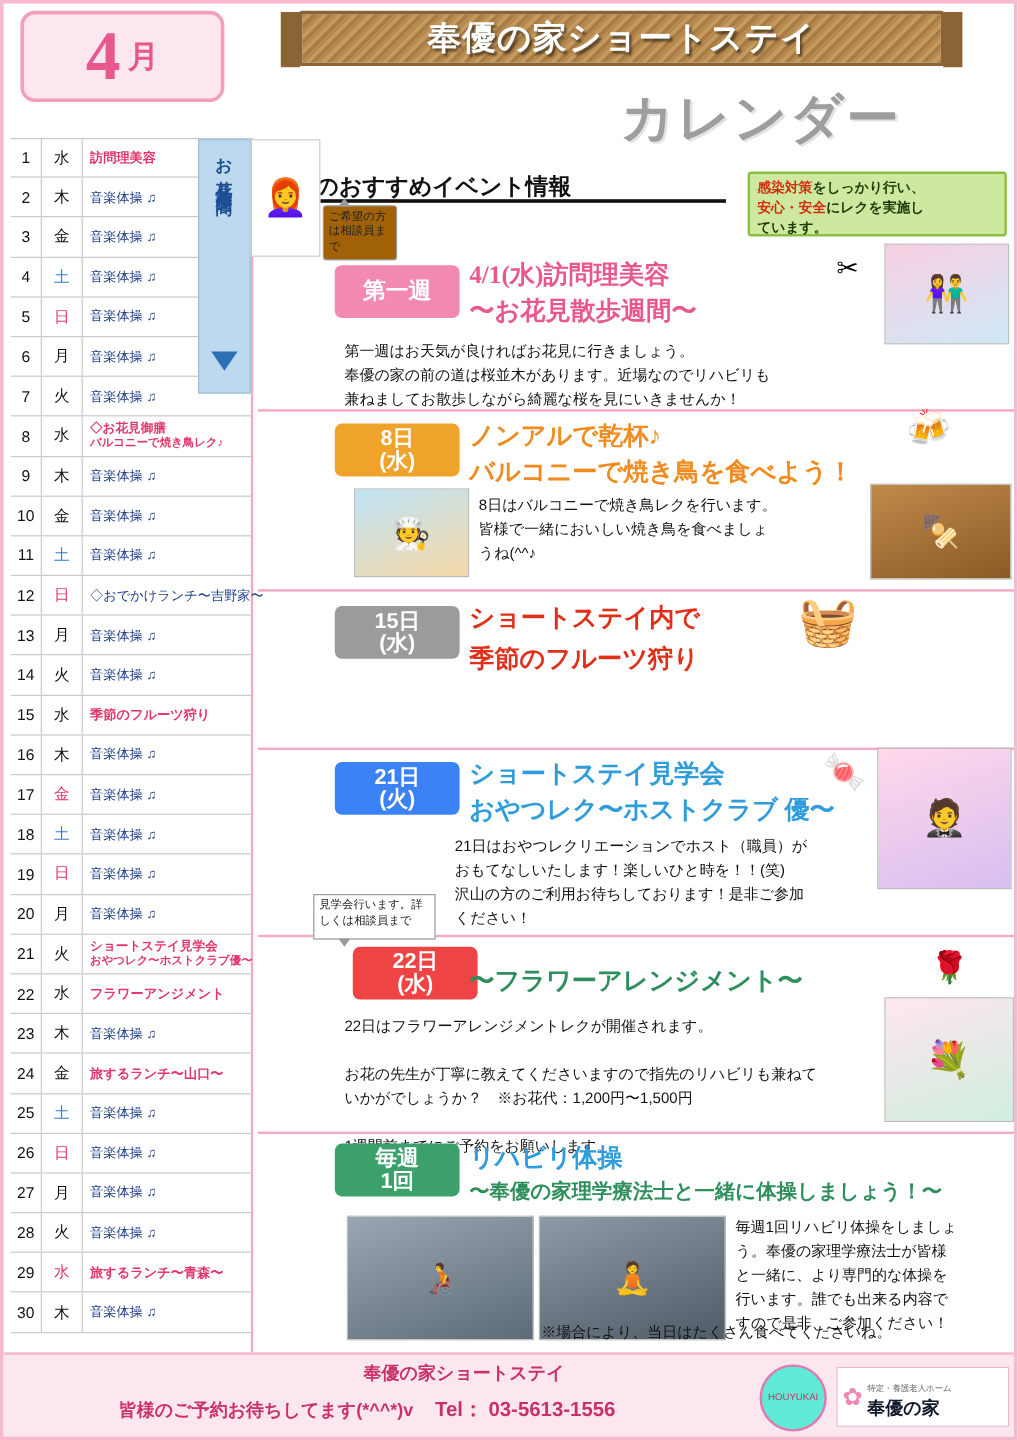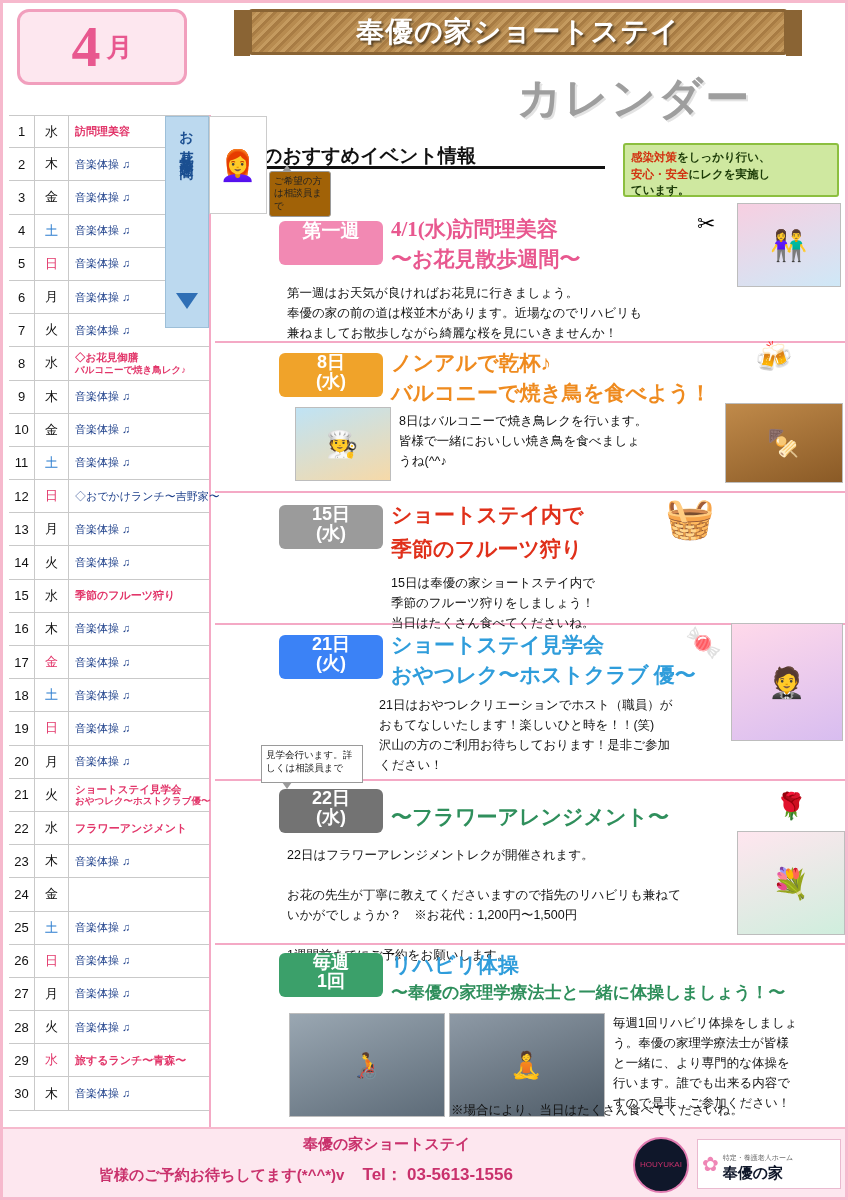--- a/index.html
+++ b/index.html
@@ -132,30 +132,30 @@
     background:#fff; border:1px solid #cccccc;
   }
 
   
   .content { position:absolute; left:212px; top:200px; width:630px; }
   .blk { position:relative; }
   .hr-pink { border-top:2px solid #f4a9c5; margin:6px 0; }
 
   .weeklabel {
     position:absolute; width:104px; height:44px; border-radius:6px;
-    display:flex; flex-direction:column; align-items:center; justify-content:flex-start;
+    display:flex; flex-direction:column; align-items:center; justify-content:center;
     color:#fff; font-weight:bold; line-height:1.05; font-size:19px;
   }
   .weeklabel.two { font-size:18px; }
   .wl-pink { background:#f289b3; }
   .wl-orange { background:#f0a32a; }
   .wl-gray { background:#9b9b9b; }
   .wl-blue { background:#3b82f6; }
   .wl-green { background:#3ba06a; }
-  .wl-teal { background:#737373; }
+  .wl-teal { background:#ef4444;margin-left:15px; }
 
   .h1 { font-size:21px; font-weight:bold; font-family:"Liberation Serif", serif; }
   .h2 { font-size:21px; font-weight:bold; font-family:"Liberation Serif", serif; }
   .c-pink { color:#e8588f; }
   .c-orange { color:#ef8b1f; }
   .c-red { color:#e0301a; }
   .c-blue { color:#2f9ddb; }
   .c-green { color:#2f8f5c; }
   .body-t { font-size:12.5px; color:#111; line-height:1.6; }
 
@@ -172,21 +172,21 @@
   .footer .f1 {
     position:absolute; left:300px; top:6px; font-size:15px; font-weight:bold; color:#c9316c;
   }
   .footer .f2 {
     position:absolute; left:96px; top:34px; font-size:15px; font-weight:bold; color:#c9316c;
   }
   .footer .tel { font-size:17px; }
   .footer .logo1 {
     position:absolute; left:630px; top:8px; width:56px; height:56px; border-radius:50%;
     border:2px solid #e07ab0; display:flex; align-items:center; justify-content:center;
-    font-size:8px; color:#c9316c; background:#0f172a; text-align:center; line-height:1.1;
+    font-size:8px; color:#c9316c; background:#5eead4; text-align:center; line-height:1.1;
   }
   .footer .logo2 {
     position:absolute; left:694px; top:10px; width:144px; height:50px;
     background:#fff; border:1px solid #eab9cf; display:flex; align-items:center; gap:4px; padding:2px 4px;
   }
   .footer .logo2 .flower { font-size:20px; color:#ef86b6; }
   .footer .logo2 .txt { font-size:15px; font-weight:bold; color:#0f172a; font-family:Liberation Sans, sans-serif;}
   .footer .logo2 .small { font-size:7px; color:#666; }
 
   .bubble2 {
@@ -354,20 +354,21 @@
         <div class="ev pink">フラワーアンジメント</div>
       </div>
       <div class="row">
         <div class="d">23</div>
         <div class="w ">木</div>
         <div class="ev ">音楽体操 ♫</div>
       </div>
       <div class="row">
         <div class="d">24</div>
         <div class="w ">金</div>
+        <div class="ev pink">旅するランチ〜山口〜</div>
       </div>
       <div class="row">
         <div class="d">25</div>
         <div class="w sat">土</div>
         <div class="ev ">音楽体操 ♫</div>
       </div>
       <div class="row">
         <div class="d">26</div>
         <div class="w sun">日</div>
         <div class="ev ">音楽体操 ♫</div>
@@ -442,23 +443,20 @@
     <div class="hr-pink"></div>
 
     <div class="blk" style="height:118px;">
       <div class="weeklabel wl-gray two" style="left:64px; top:6px;">
         <span>15日</span>
         <span>(水)</span>
       </div>
       <div class="h1 c-red" style="position:absolute; left:176px; top:2px;">ショートステイ内で</div>
       <div class="h2 c-red" style="position:absolute; left:176px; top:36px;">季節のフルーツ狩り</div>
       <div class="art" style="left:450px; top:-4px; font-size:40px;">🧺</div>
-      <div class="body-t" style="position:absolute; left:176px; top:74px; width:400px; white-space:pre-line;">15日は奉優の家ショートステイ内で
-季節のフルーツ狩りをしましょう！
-当日はたくさん食べてくださいね。</div>
     </div>
     <div class="hr-pink"></div>
 
     <div class="blk" style="height:142px;">
       <div class="weeklabel wl-blue two" style="left:64px; top:4px;">
         <span>21日</span>
         <span>(火)</span>
       </div>
       <div class="h1 c-blue" style="position:absolute; left:176px; top:0px;">ショートステイ見学会</div>
       <div class="h2 c-blue" style="position:absolute; left:176px; top:30px;">おやつレク〜ホストクラブ 優〜</div>

